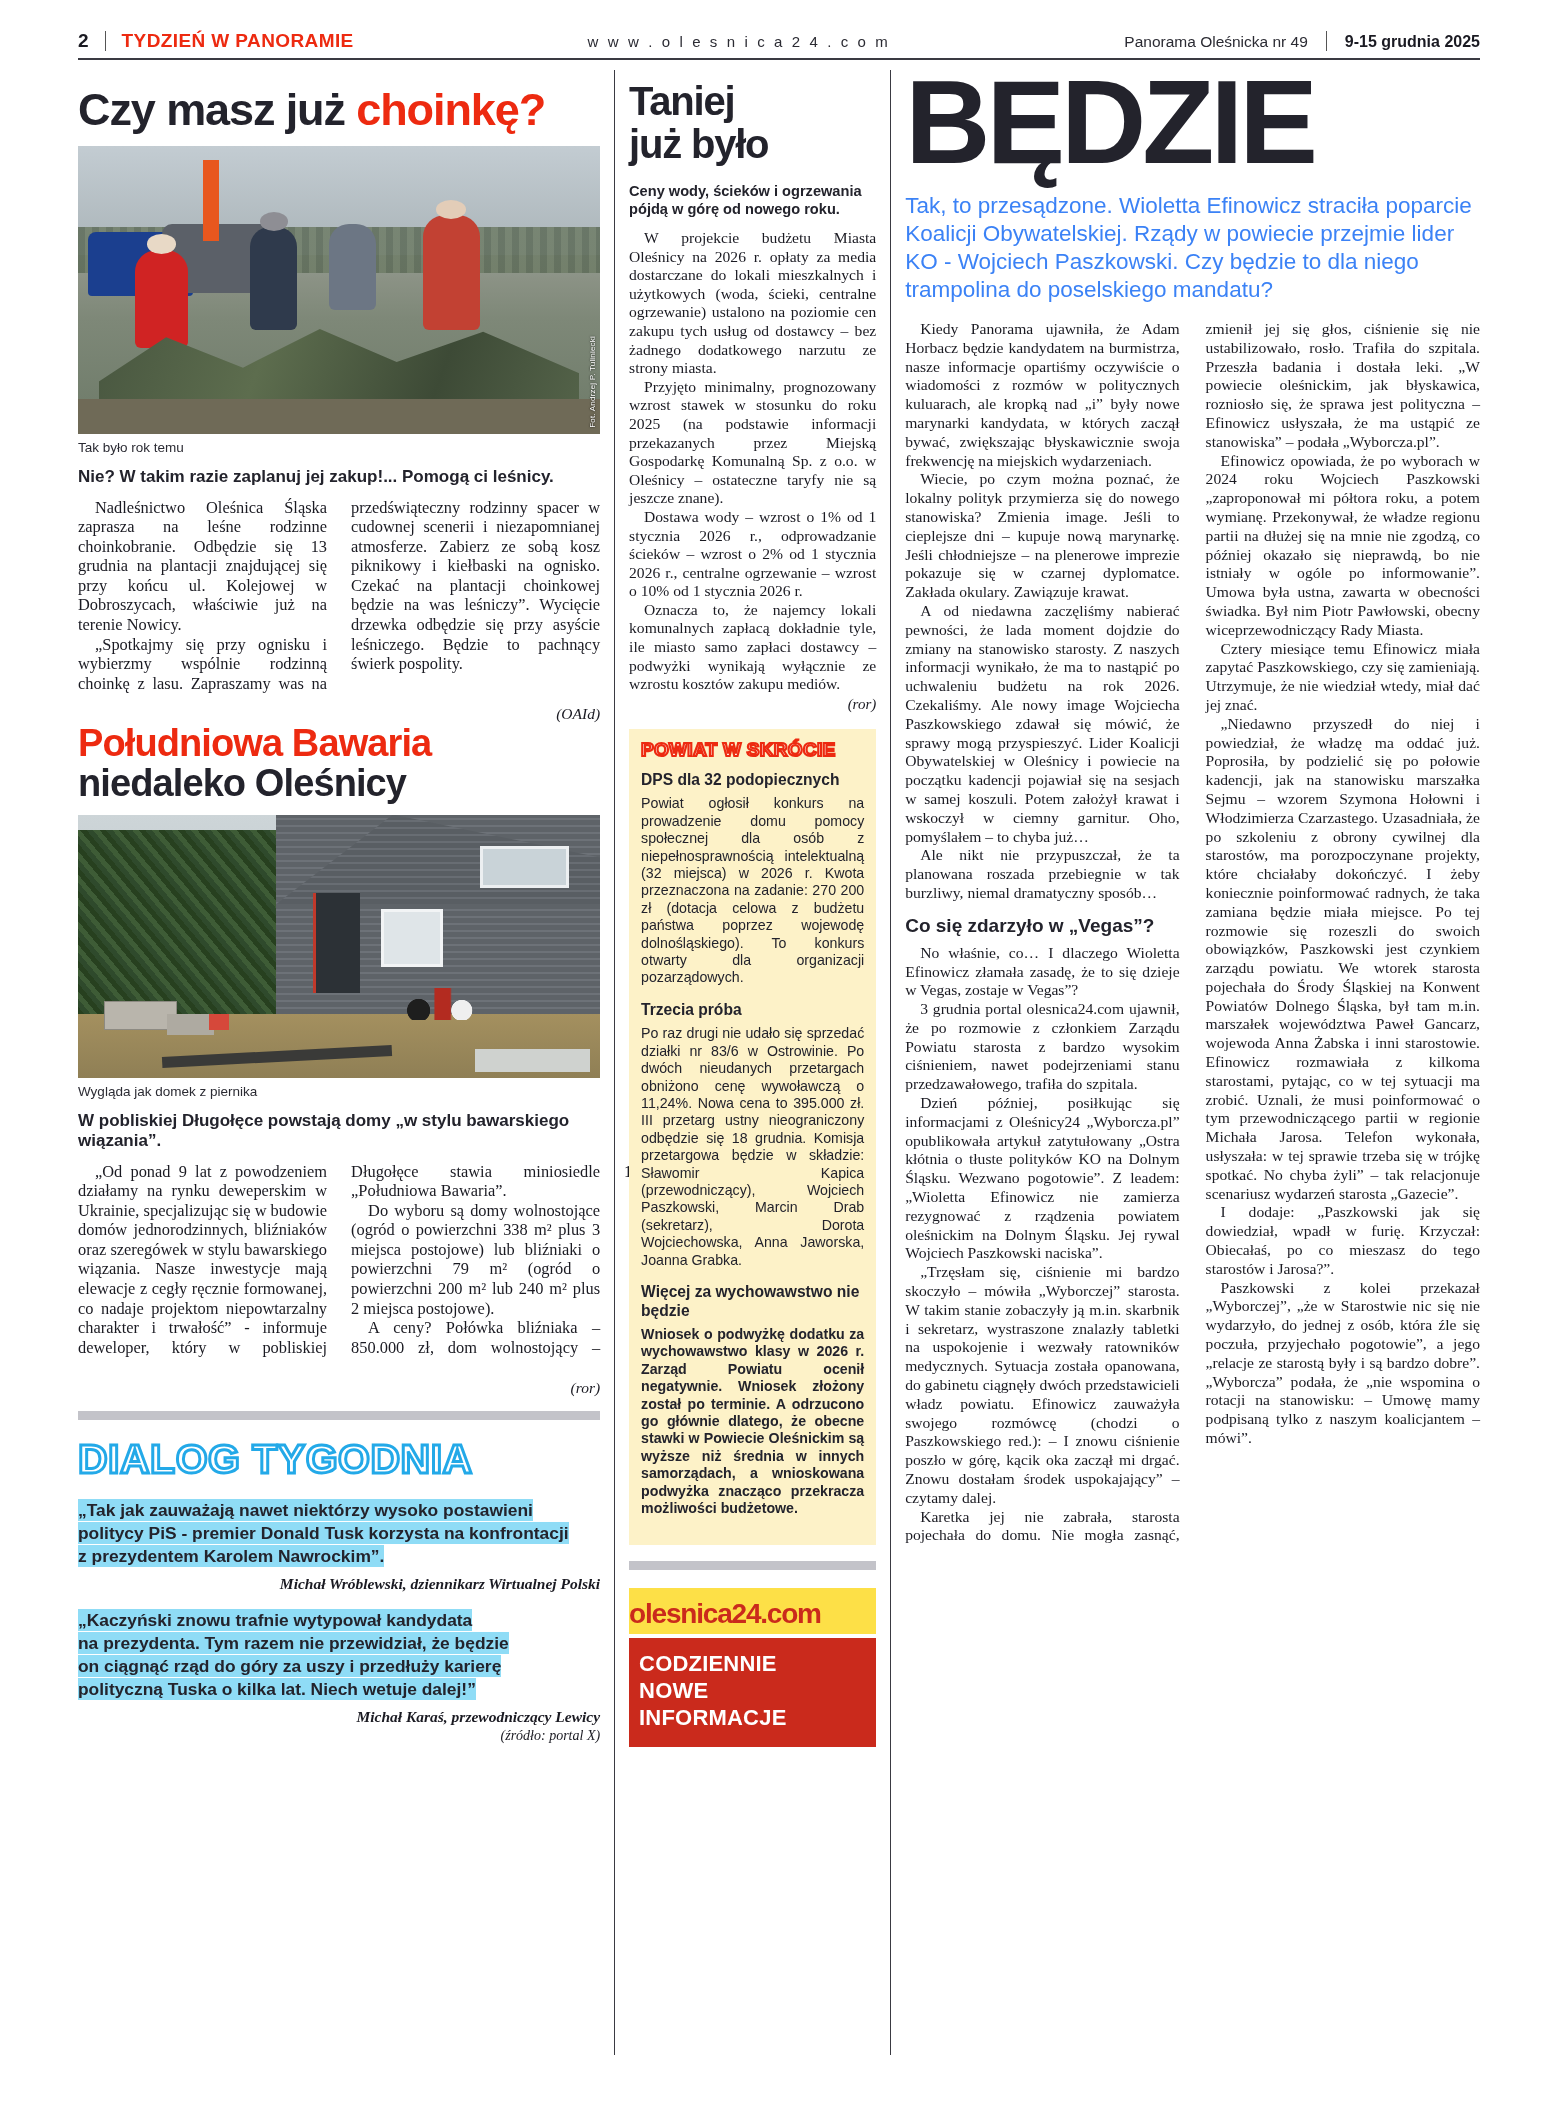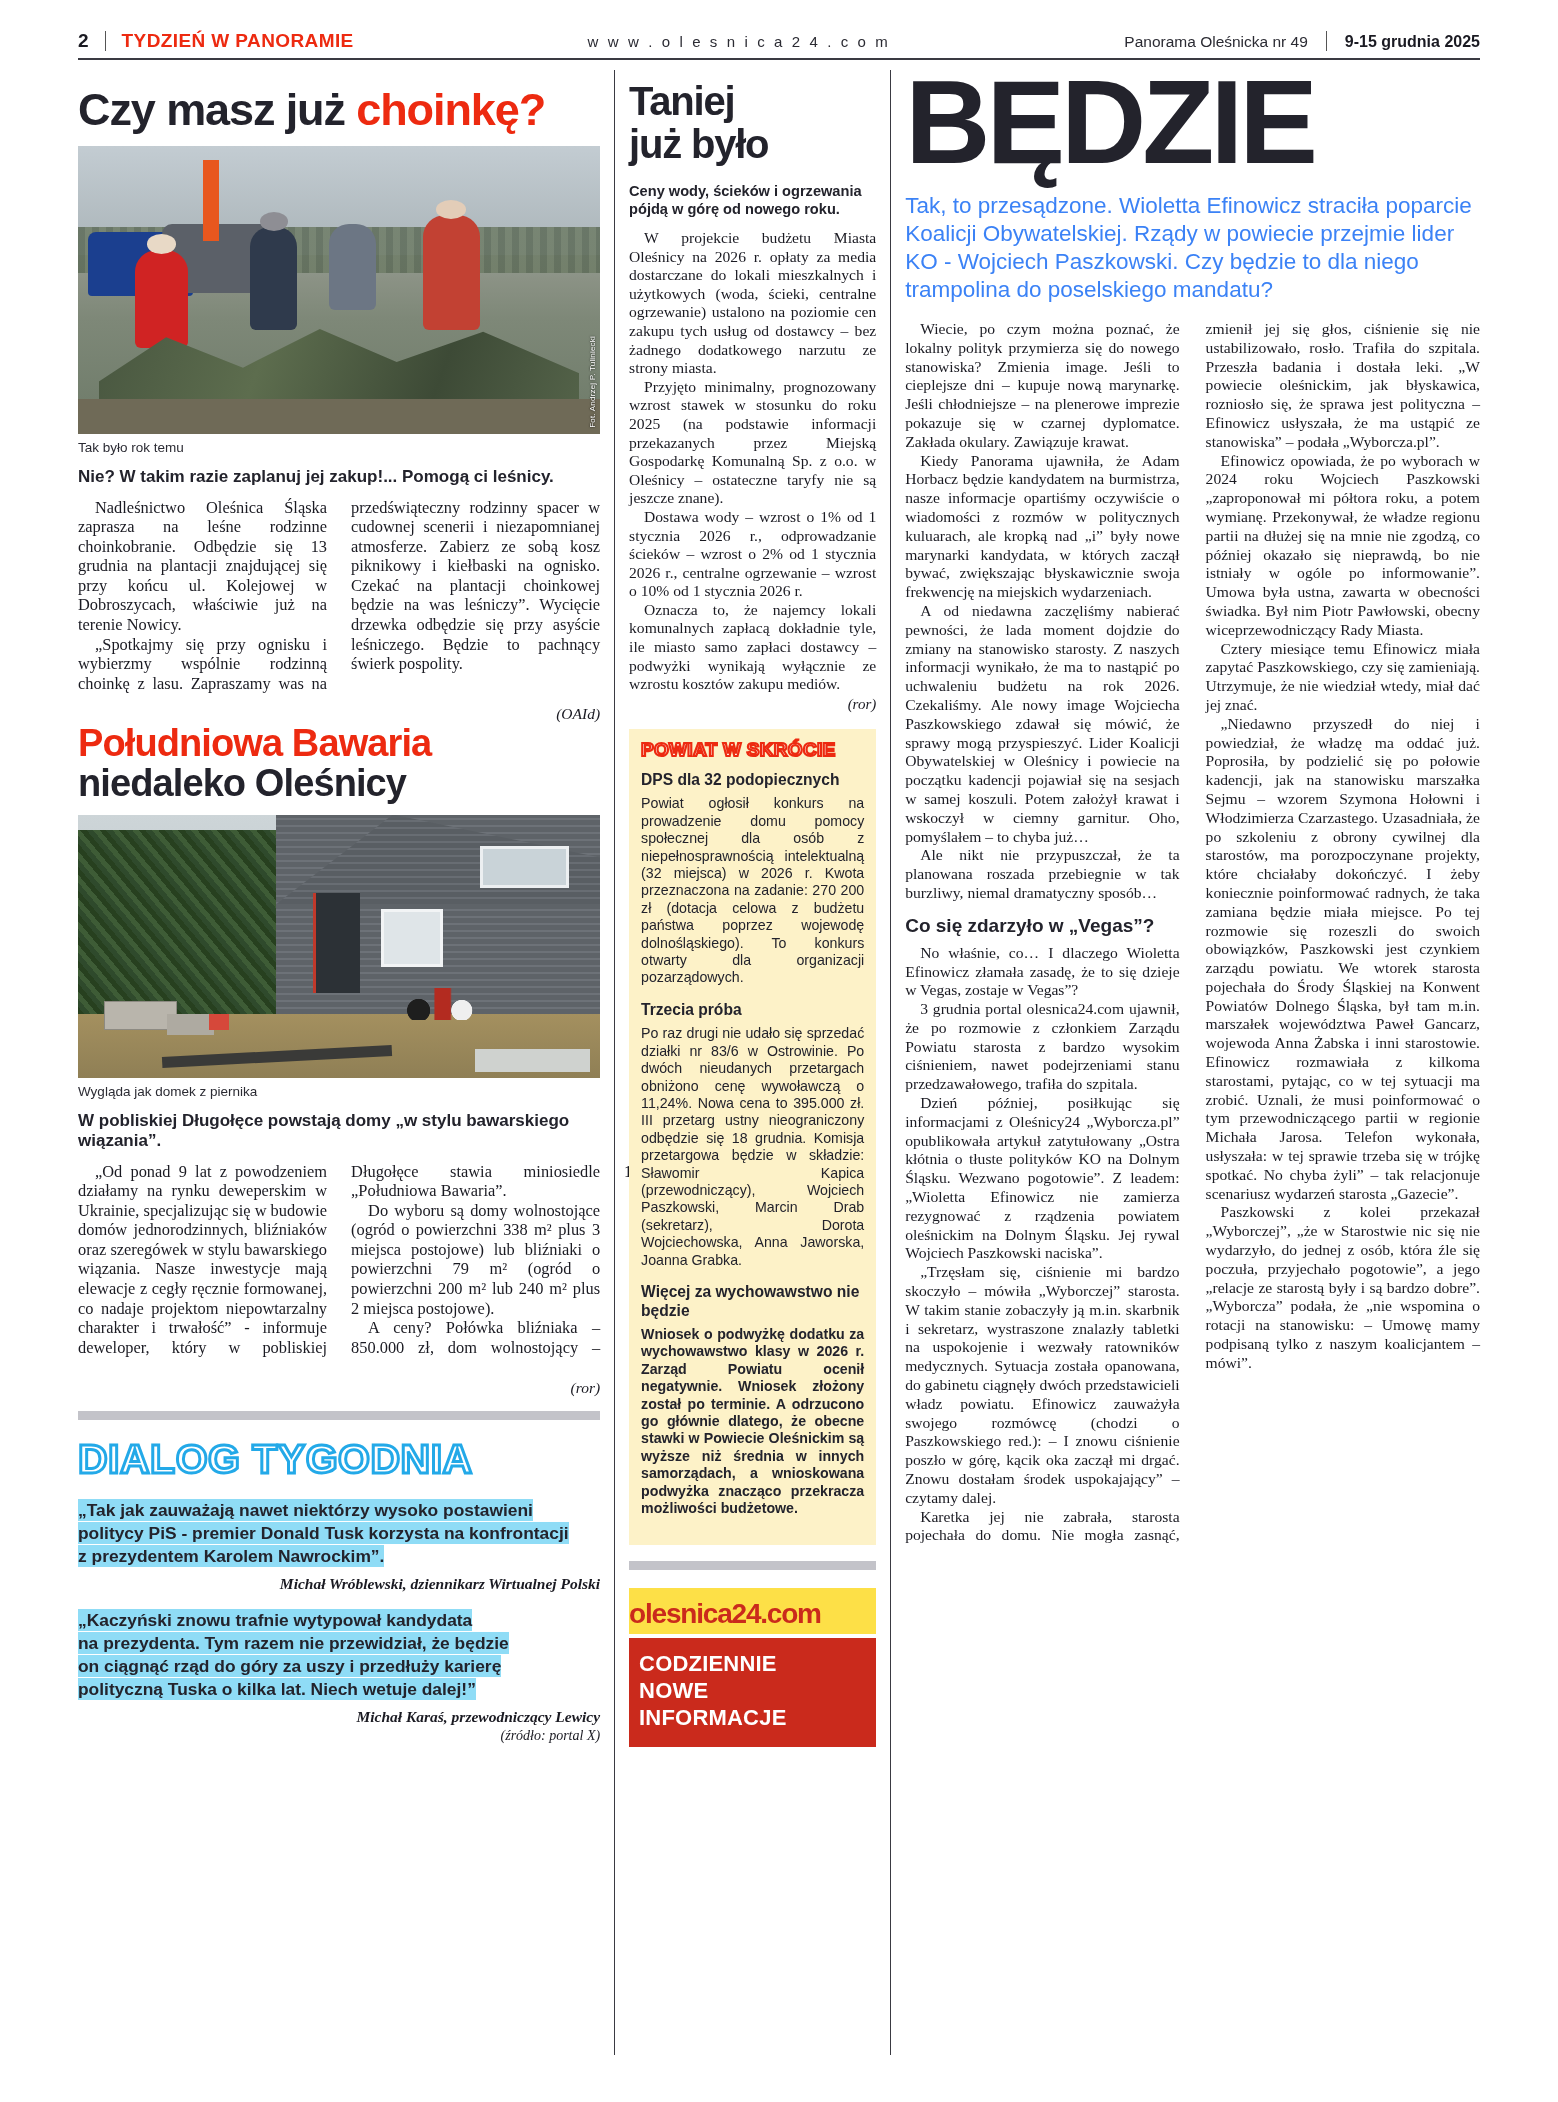--- a/index.html
+++ b/index.html
@@ -349,31 +349,32 @@
       </div>
     </div>
 
     <div class="vrule"></div>
 
     <div class="col-right">
       <div class="bedzie">BĘDZIE</div>
       <div class="right-lead">Tak, to przesądzone. Wioletta Efinowicz straciła poparcie Koalicji Obywatelskiej. Rządy w powiecie przejmie lider KO - Wojciech Paszkowski. Czy będzie to dla niego trampolina do poselskiego mandatu?</div>
 
       <div class="right-body">
+        <p>Kiedy Panorama ujawniła, że Adam Horbacz będzie kandydatem na burmistrza, nasze informacje opartiśmy oczywiście o wiadomości z rozmów w politycznych kuluarach, ale kropką nad „i” były nowe marynarki kandydata, w których zaczął bywać, zwiększając błyskawicznie swoja frekwencję na miejskich wydarzeniach.</p>
         <p>Wiecie, po czym można poznać, że lokalny polityk przymierza się do nowego stanowiska? Zmienia image. Jeśli to cieplejsze dni – kupuje nową marynarkę. Jeśli chłodniejsze – na plenerowe imprezie pokazuje się w czarnej dyplomatce. Zakłada okulary. Zawiązuje krawat.</p>
-        <p>Kiedy Panorama ujawniła, że Adam Horbacz będzie kandydatem na burmistrza, nasze informacje opartiśmy oczywiście o wiadomości z rozmów w politycznych kuluarach, ale kropką nad „i” były nowe marynarki kandydata, w których zaczął bywać, zwiększając błyskawicznie swoja frekwencję na miejskich wydarzeniach.</p>
         <p>A od niedawna zaczęliśmy nabierać pewności, że lada moment dojdzie do zmiany na stanowisko starosty. Z naszych informacji wynikało, że ma to nastąpić po uchwaleniu budżetu na rok 2026. Czekaliśmy. Ale nowy image Wojciecha Paszkowskiego zdawał się mówić, że sprawy mogą przyspieszyć. Lider Koalicji Obywatelskiej w Oleśnicy i powiecie na początku kadencji pojawiał się na sesjach w samej koszuli. Potem założył krawat i wskoczył w ciemny garnitur. Oho, pomyślałem – to chyba już…</p>
         <p>Ale nikt nie przypuszczał, że ta planowana roszada przebiegnie w tak burzliwy, niemal dramatyczny sposób…</p>
         <h4>Co się zdarzyło w „Vegas”?</h4>
         <p>No właśnie, co… I dlaczego Wioletta Efinowicz złamała zasadę, że to się dzieje w Vegas, zostaje w Vegas”?</p>
         <p>3 grudnia portal olesnica24.com ujawnił, że po rozmowie z członkiem Zarządu Powiatu starosta z bardzo wysokim ciśnieniem, nawet podejrzeniami stanu przedzawałowego, trafiła do szpitala.</p>
         <p>Dzień później, posiłkując się informacjami z Oleśnicy24 „Wyborcza.pl” opublikowała artykuł zatytułowany „Ostra kłótnia o tłuste polityków KO na Dolnym Śląsku. Wezwano pogotowie”. Z leadem: „Wioletta Efinowicz nie zamierza rezygnować z rządzenia powiatem oleśnickim na Dolnym Śląsku. Jej rywal Wojciech Paszkowski naciska”.</p>
         <p>„Trzęsłam się, ciśnienie mi bardzo skoczyło – mówiła „Wyborczej” starosta. W takim stanie zobaczyły ją m.in. skarbnik i sekretarz, wystraszone znalazły tabletki na uspokojenie i wezwały ratowników medycznych. Sytuacja została opanowana, do gabinetu ciągnęły dwóch przedstawicieli władz powiatu. Efinowicz zauważyła swojego rozmówcę (chodzi o Paszkowskiego red.): – I znowu ciśnienie poszło w górę, kącik oka zaczął mi drgać. Znowu dostałam środek uspokajający” – czytamy dalej.</p>
         <p>Karetka jej nie zabrała, starosta pojechała do domu. Nie mogła zasnąć, zmienił jej się głos, ciśnienie się nie ustabilizowało, rosło. Trafiła do szpitala. Przeszła badania i dostała leki. „W powiecie oleśnickim, jak błyskawica, rozniosło się, że sprawa jest polityczna – Efinowicz usłyszała, że ma ustąpić ze stanowiska” – podała „Wyborcza.pl”.</p>
         <p>Efinowicz opowiada, że po wyborach w 2024 roku Wojciech Paszkowski „zaproponował mi półtora roku, a potem wymianę. Przekonywał, że władze regionu partii na dłużej się na mnie nie zgodzą, co później okazało się nieprawdą, bo nie istniały w ogóle po informowanie”. Umowa była ustna, zawarta w obecności świadka. Był nim Piotr Pawłowski, obecny wiceprzewodniczący Rady Miasta.</p>
         <p>Cztery miesiące temu Efinowicz miała zapytać Paszkowskiego, czy się zamieniają. Utrzymuje, że nie wiedział wtedy, miał dać jej znać.</p>
         <p>„Niedawno przyszedł do niej i powiedział, że władzę ma oddać już. Poprosiła, by podzielić się po połowie kadencji, jak na stanowisku marszałka Sejmu – wzorem Szymona Hołowni i Włodzimierza Czarzastego. Uzasadniała, że po szkoleniu z obrony cywilnej dla starostów, ma porozpoczynane projekty, które chciałaby dokończyć. I żeby koniecznie poinformować radnych, że taka zamiana będzie miała miejsce. Po tej rozmowie się rozeszli do swoich obowiązków, Paszkowski jest czynkiem zarządu powiatu. We wtorek starosta pojechała do Środy Śląskiej na Konwent Powiatów Dolnego Śląska, był tam m.in. marszałek województwa Paweł Gancarz, wojewoda Anna Żabska i inni starostowie. Efinowicz rozmawiała z kilkoma starostami, pytając, co w tej sytuacji ma zrobić. Uznali, że musi poinformować o tym przewodniczącego partii w regionie Michała Jarosa. Telefon wykonała, usłyszała: w tej sprawie trzeba się w trójkę spotkać. No chyba żyli” – tak relacjonuje scenariusz wydarzeń starosta „Gazecie”.</p>
+        <p>I dodaje: „Paszkowski jak się dowiedział, wpadł w furię. Krzyczał: Obiecałaś, po co mieszasz do tego starostów i Jarosa?”.</p>
         <p>Paszkowski z kolei przekazał „Wyborczej”, „że w Starostwie nic się nie wydarzyło, do jednej z osób, która źle się poczuła, przyjechało pogotowie”, a jego „relacje ze starostą były i są bardzo dobre”. „Wyborcza” podała, że „nie wspomina o rotacji na stanowisku: – Umowę mamy podpisaną tylko z naszym koalicjantem – mówi”.</p>
       </div>
     </div>
 
   </div>
 </div>
 
 </body></html>

